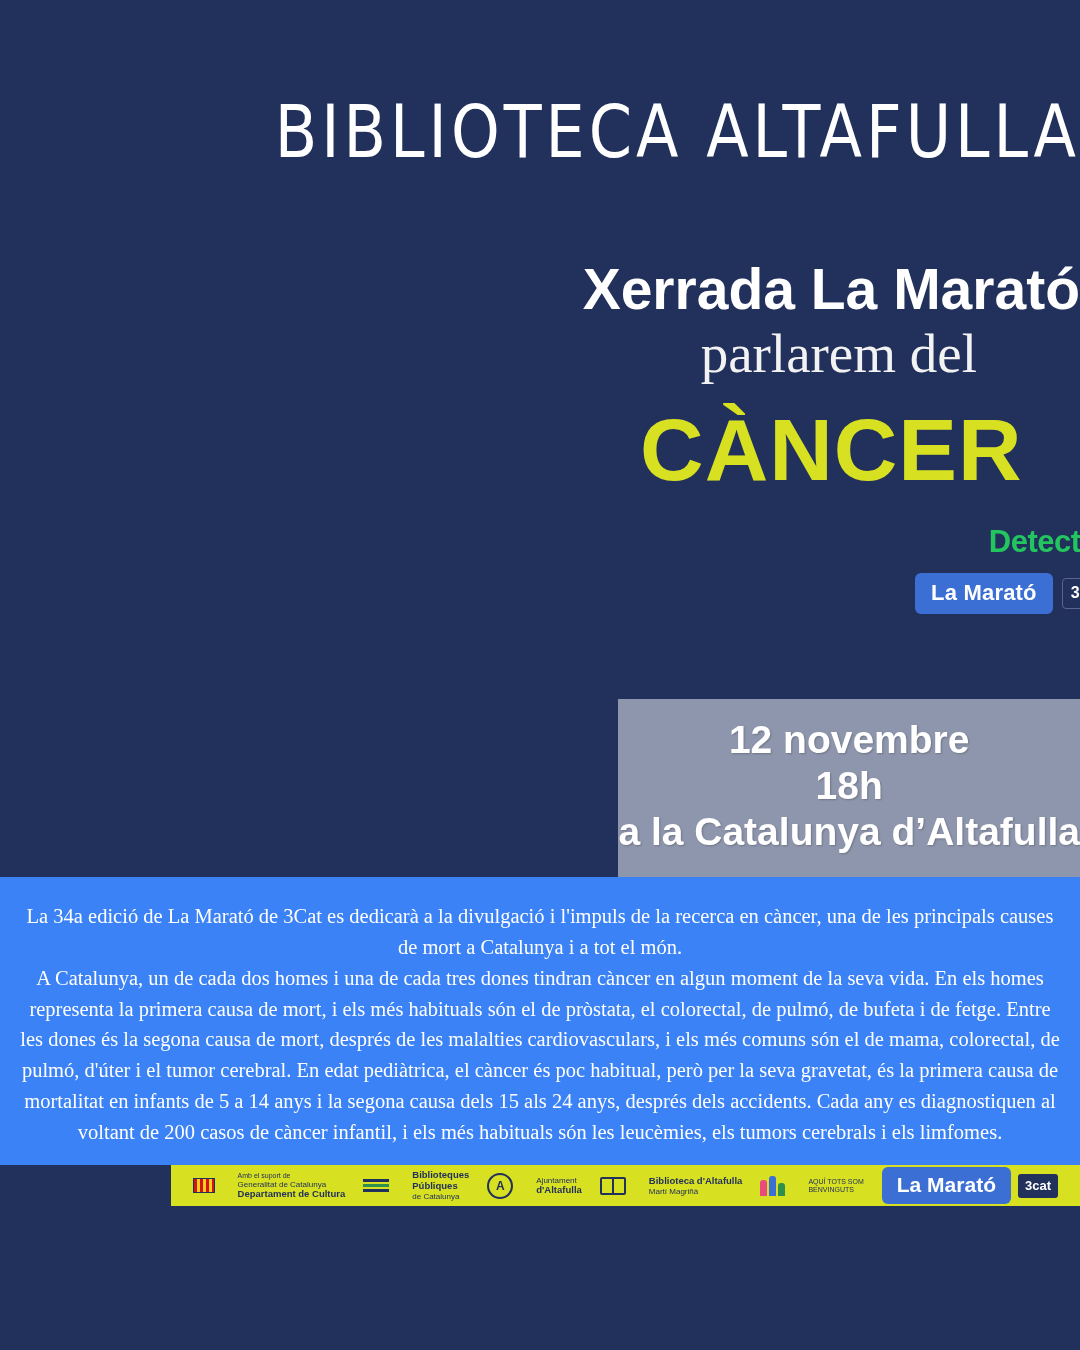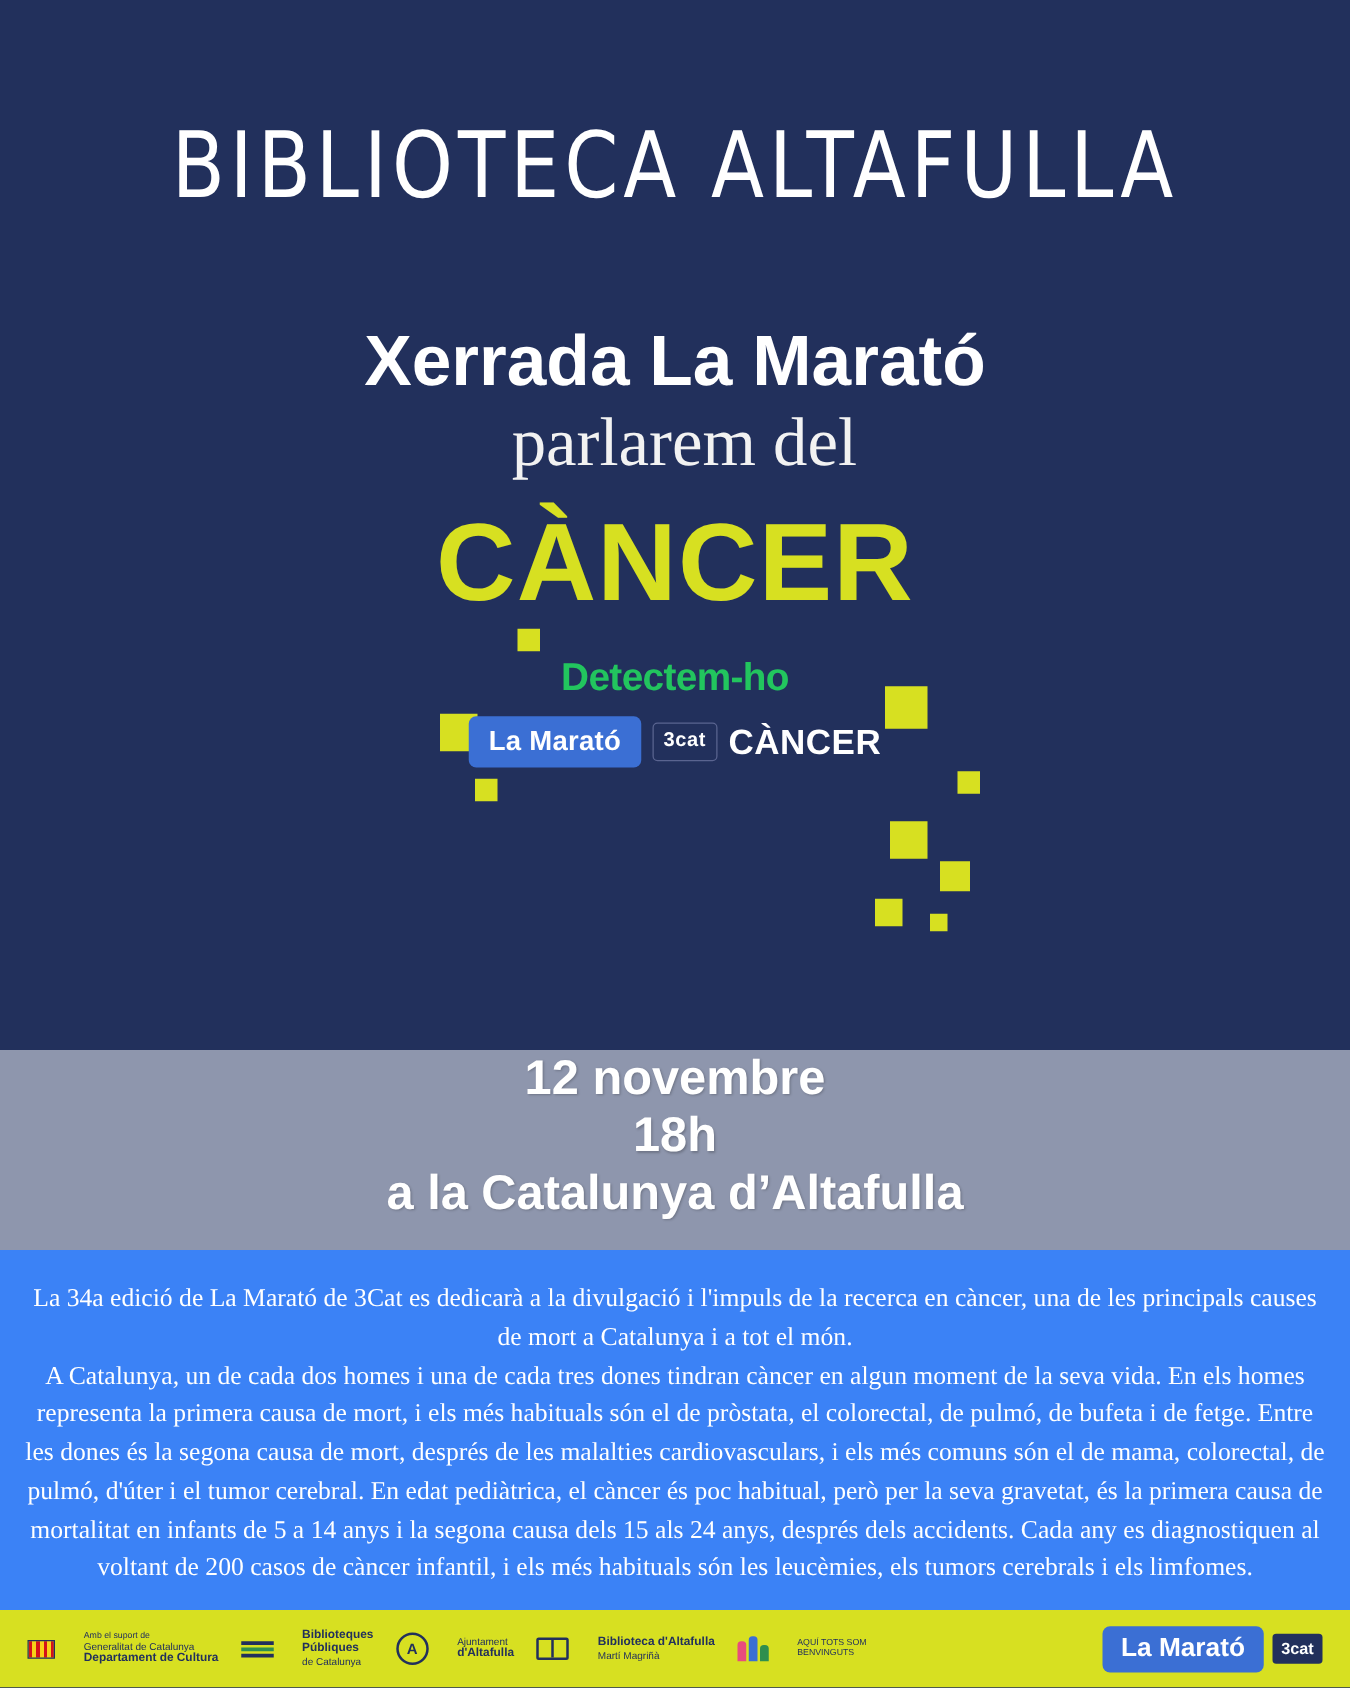--- a/index.html
+++ b/index.html
@@ -4,24 +4,25 @@
 <style>
   * { box-sizing: border-box; margin: 0; padding: 0; }
   html, body {
     width: 1080px; height: 1350px;
     font-family: "Liberation Sans", sans-serif;
     background: #22305c;
     overflow: hidden;
   }
   .poster {
     position: relative;
-    width: 1080px; height: 1350px;
+    width: 1080px; height: 1206px;
     background: #22305c;
     display: flex;
     flex-direction: column;
+    align-items: flex-end;
   }
 
   
   .header-title {
     text-align: center;
     color: #ffffff;
     font-family: "DejaVu Sans", sans-serif;
     font-weight: 400;
     font-size: 62px;
     letter-spacing: 4px;
@@ -111,21 +112,21 @@
     color: #ffffff;
     font-weight: bold;
     font-size: 28px;
     letter-spacing: 0.4px;
   }
   .sq { position: absolute; background: #d7e021; }
 
   
   .date-band {
     background: #8e96ad;
-    padding: 0 0 22px;
+    padding: 18px 0 22px;
     text-align: center;
     margin-top: auto;
   }
   .date-band div {
     color: #ffffff;
     font-weight: bold;
     font-size: 39px;
     line-height: 1.18;
     text-shadow: 1px 1px 2px rgba(0,0,0,.22);
   }

